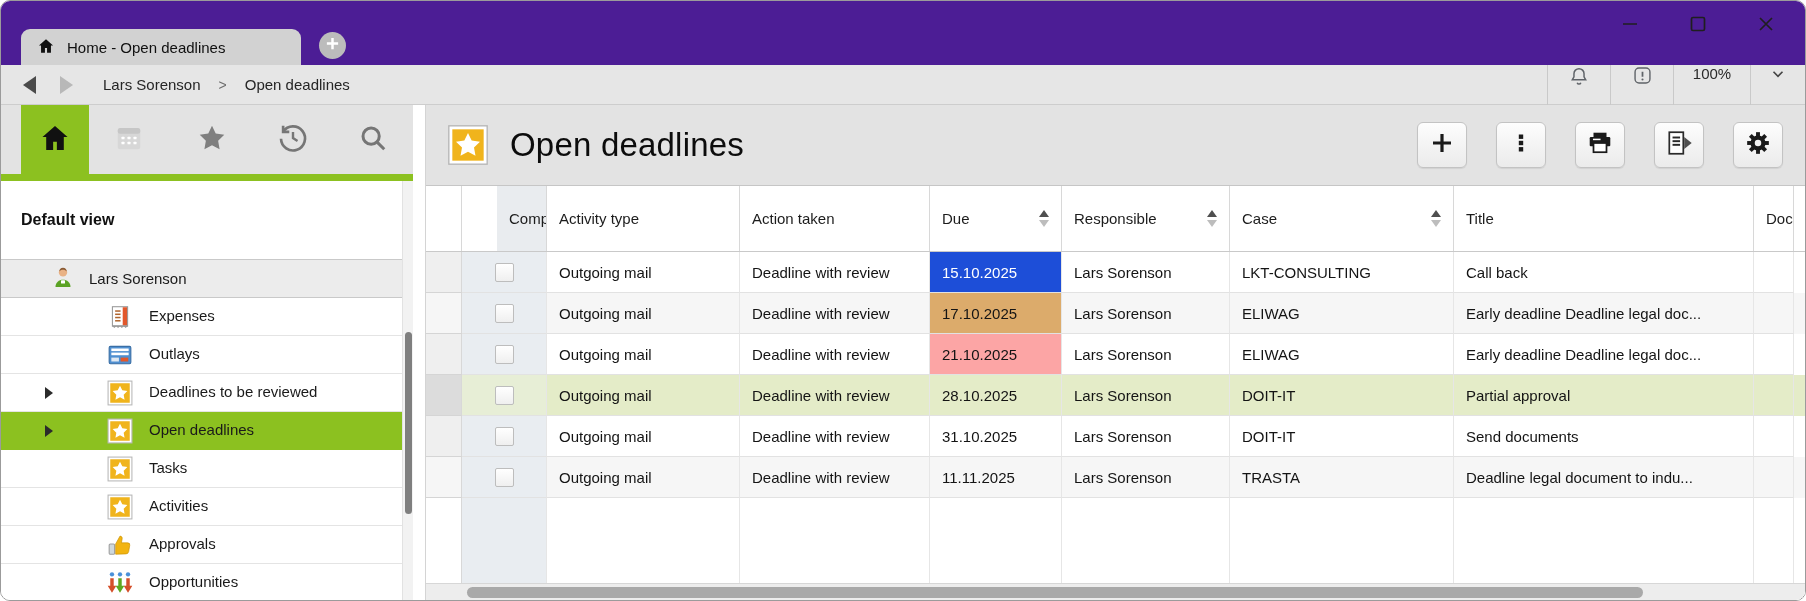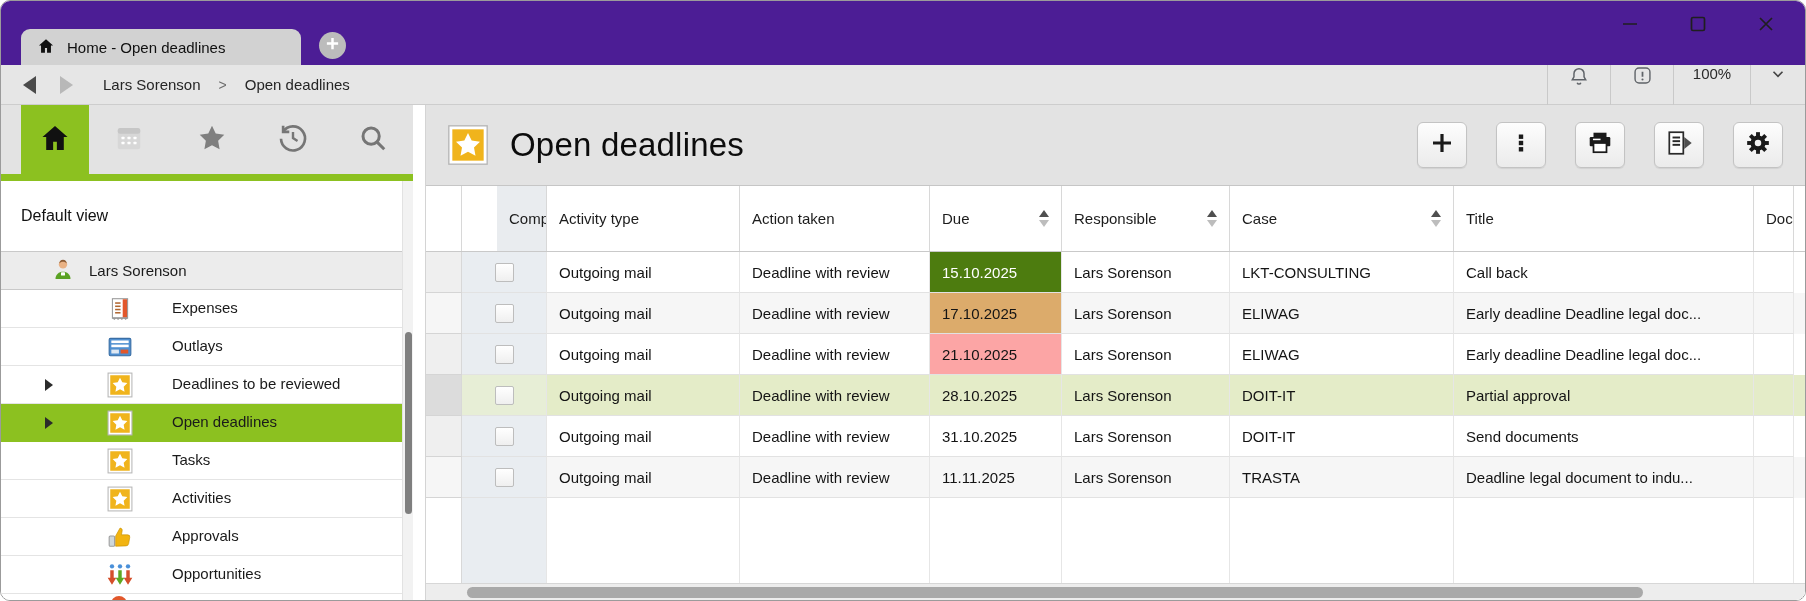--- a/index.html
+++ b/index.html
@@ -23,27 +23,27 @@
   .nav-div { width:1px; height:40px; background:#c9c9c9; }
   .nav-cell { display:flex; align-items:flex-start; justify-content:center; height:40px; }
   .zoom-text { font-size:15px; color:#2a2a2a; }
 
   
   .sidebar { position:absolute; left:0; top:104px; width:412px; bottom:0; background:#fff; overflow:hidden; }
   .icon-tabbar { position:relative; height:69px; background:#e3e3e3; }
   .stab { position:absolute; top:0; height:69px; display:flex; align-items:center; justify-content:center; }
   .stab-home { left:20px; width:68px; background:#8cc120; }
   .green-strip { height:7px; background:#8cc120; }
-  .view-header { height:71px; border-bottom:1px solid #c9c9c9; display:flex; align-items:center; padding:0 20px; font-size:16px; color:#111; }
+  .view-header { height:79px; border-bottom:1px solid #c9c9c9; display:flex; align-items:center; padding:0 20px; font-size:16px; color:#111;font-weight:bold; }
   .user-row { height:38px; background:#ececec; border-bottom:1px solid #c9c9c9; display:flex; align-items:center; padding-left:50px; gap:14px; font-size:15px; color:#1a1a1a; }
   .nav-item { position:relative; height:38px; border-bottom:1px solid #e4e4e4; font-size:15px; color:#1a1a1a; }
   .nav-item.selected { background:#8cc120; border-bottom-color:#8cc120; }
   .ni-arrow { position:absolute; left:44px; top:13px; width:0; height:0; border-top:6px solid transparent; border-bottom:6px solid transparent; border-left:8px solid #2b2b2b; }
   .ni-icon { position:absolute; left:106px; top:6px; width:26px; height:26px; }
-  .ni-label { position:absolute; left:171px; top:9px; white-space:nowrap;text-align:center; }
+  .ni-label { position:absolute; left:148px; top:9px; white-space:nowrap;text-align:center; }
   .nav-item-partial { position:relative; height:9px; overflow:hidden; }
   .partial-dot { position:absolute; left:110px; top:2px; width:16px; height:16px; border-radius:50%; background:#e2572b; }
   .side-scrollbar { position:absolute; right:0; top:76px; bottom:0; width:11px; background:#f2f2f2; border-left:1px solid #e2e2e2; }
   .side-thumb { position:absolute; left:2px; top:151px; width:7px; height:182px; background:#7f7f7f; border-radius:4px; }
 
   
   .main { position:absolute; left:424px; top:104px; right:0; bottom:0; background:#fff; border-left:1px solid #d4d4d4; }
   .main-header { height:81px; background:#e3e3e3; border-bottom:1px solid #c6c6c6; display:flex; align-items:center; padding:0 22px; }
   .title-star { width:40px; height:40px; margin-right:22px; flex:0 0 auto; }
   .main-title { font-size:33px; font-weight:300; color:#0c0c0c; letter-spacing:.2px; flex:1 1 auto; white-space:nowrap; }
@@ -62,21 +62,21 @@
   .s-up { width:0; height:0; border-left:5px solid transparent; border-right:5px solid transparent; border-bottom:7px solid #4f4f4f; }
   .s-down { width:0; height:0; border-left:5px solid transparent; border-right:5px solid transparent; border-top:7px solid #bdbdbd; }
   .td { height:41px; border-right:1px solid #e6e6e6; border-bottom:1px solid #e2e2e2; display:flex; align-items:center; padding:0 12px; font-size:15px; color:#141414; white-space:nowrap; overflow:hidden; background:#fff; }
   .col-sel { background:#efefef; border-right:1px solid #d8d8d8; border-bottom:1px solid #d5d5d5; }
   .td-gutter { border:none; background:#fff; }
   .row-alt .td { background:#f6f6f6; }
   .row-selected .td { background:#e4ecc8; }
   .row-selected .col-sel { background:#dcdcdc; }
   .trow .col-check { background:#e9edf1; justify-content:center; padding:0; }
   .row-selected .col-check { background:#e7eed6; }
-  .trow .due-red { background:#4d7c0f; color:#fff; }
+  .trow .due-red { background:#1d4ed8; color:#fff; }
   .trow .due-tan { background:#dcab6b; }
   .trow .due-yellow { background:#fca5a5; }
   .checkbox { width:19px; height:19px; border:1px solid #bdbdbd; border-radius:2px; background:linear-gradient(#ffffff,#efefef); }
   .tfill { flex:1 1 auto; }
   .tfill .fcell { border-right:1px solid #e6e6e6; }
   .tfill .fsel { border-right:1px solid #d8d8d8; }
   .tfill .fcheck { background:#e9edf1; border-right:1px solid #e6e6e6; }
   .tfill .fgutter { border:none; }
   .hscroll { height:17px; background:#ededed; border-top:1px solid #d7d7d7; position:relative; }
   .h-thumb { position:absolute; left:41px; top:3px; width:1176px; height:11px; background:#a9a9a9; border-radius:6px; }

